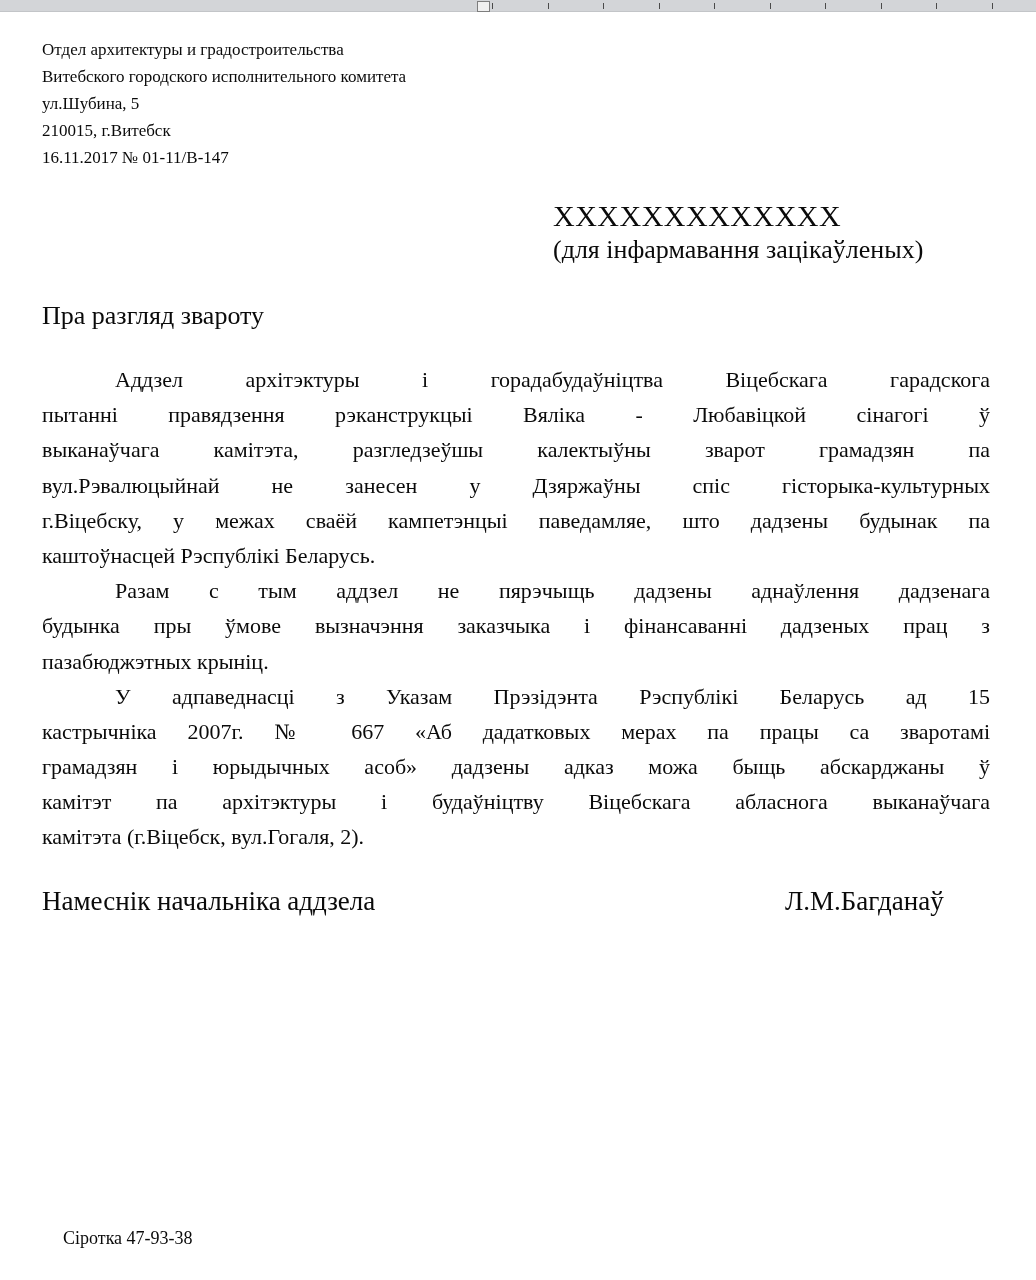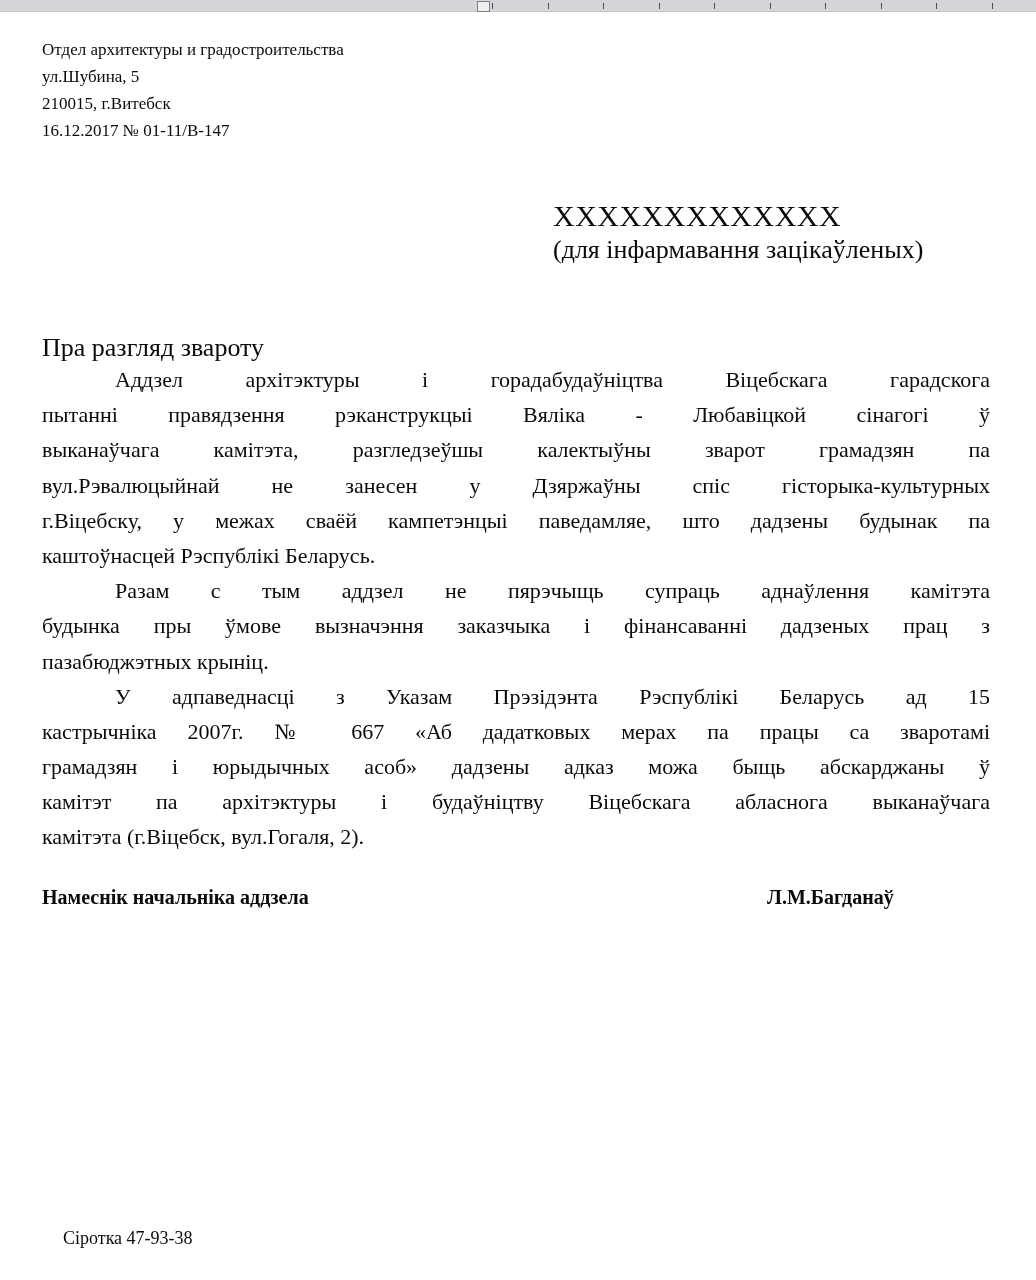--- a/index.html
+++ b/index.html
@@ -60,21 +60,20 @@
     font-size: 26px;
     line-height: 33px;
     white-space: nowrap;
   }
   
   .subject {
     position: absolute;
     left: 42px; top: 301px;
     font-size: 26px;
     white-space: nowrap;
-    margin-top: 32px;
   }
   
   .letter-body {
     position: absolute;
     left: 42px; top: 362px;
     width: 948px;
     font-size: 22px;
   }
   .bline {
     height: 35.2px;
@@ -83,26 +82,25 @@
     text-align-last: justify;
     white-space: normal;
   }
   .bline.first { text-indent: 73px; }
   .bline.last  { text-align-last: left; }
   
   .sig {
     position: absolute;
     left: 42px; top: 886px;
     width: 948px;
-    font-size: 20px;
-    font-weight: bold;
+    font-size: 27px;
   }
   .sig-name {
     position: absolute;
-    left: 725px; top: 0;
+    left: 743px; top: 0;
     white-space: nowrap;
     text-align: center;
   }
   
   .footer {
     position: absolute;
     left: 42px; top: 1228px;
     font-size: 18px;
     white-space: nowrap;
     margin-left: 21px;
@@ -122,40 +120,41 @@
       <div class="tick" style="left: 714px;"></div>
       <div class="tick" style="left: 770px;"></div>
       <div class="tick" style="left: 825px;"></div>
       <div class="tick" style="left: 881px;"></div>
       <div class="tick" style="left: 936px;"></div>
       <div class="tick" style="left: 992px;"></div>
     </div>
 
   <div class="sender" id="sender-lines">
       <div class="sender-line">Отдел архитектуры и градостроительства</div>
+      <div class="sender-line">Витебского городского исполнительного комитета</div>
       <div class="sender-line">ул.Шубина, 5</div>
       <div class="sender-line">210015, г.Витебск</div>
-      <div class="sender-line">16.12.2017 № 01-11/В-147</div>
+      <div class="sender-line">16.11.2017 № 01-11/В-147</div>
     </div>
 
   <div class="recipient">
     <div class="xline">ХХХХХХХХХХХХХ</div>
     <div class="note">(для інфармавання зацікаўленых)</div>
   </div>
 
   <div class="subject">Пра разгляд звароту</div>
 
   <div class="letter-body" id="body-paras">
       <div class="bline first">Аддзел архітэктуры і горадабудаўніцтва Віцебскага гарадскога</div>
       <div class="bline">пытанні правядзення рэканструкцыі Вяліка - Любавіцкой сінагогі ў</div>
       <div class="bline">выканаўчага камітэта, разгледзеўшы калектыўны зварот грамадзян па</div>
       <div class="bline">вул.Рэвалюцыйнай не занесен у Дзяржаўны спіс гісторыка-культурных</div>
       <div class="bline">г.Віцебску, у межах сваёй кампетэнцыі паведамляе, што дадзены будынак па</div>
       <div class="bline last">каштоўнасцей Рэспублікі Беларусь.</div>
-      <div class="bline first">Разам с тым аддзел не пярэчыщь супраць аднаўлення камітэта</div>
+      <div class="bline first">Разам с тым аддзел не пярэчыщь дадзены аднаўлення дадзенага</div>
       <div class="bline">будынка пры ўмове вызначэння заказчыка і фінансаванні дадзеных прац з</div>
       <div class="bline last">пазабюджэтных крыніц.</div>
       <div class="bline first">У адпаведнасці з Указам Прэзідэнта Рэспублікі Беларусь ад 15</div>
       <div class="bline">кастрычніка 2007г. № 667 «Аб дадатковых мерах па працы са зваротамі</div>
       <div class="bline">грамадзян і юрыдычных асоб» дадзены адказ можа быщь абскарджаны ў</div>
       <div class="bline">камітэт па архітэктуры і будаўніцтву Віцебскага абласнога выканаўчага</div>
       <div class="bline last">камітэта (г.Віцебск, вул.Гогаля, 2).</div>
     </div>
 
   <div class="sig">

